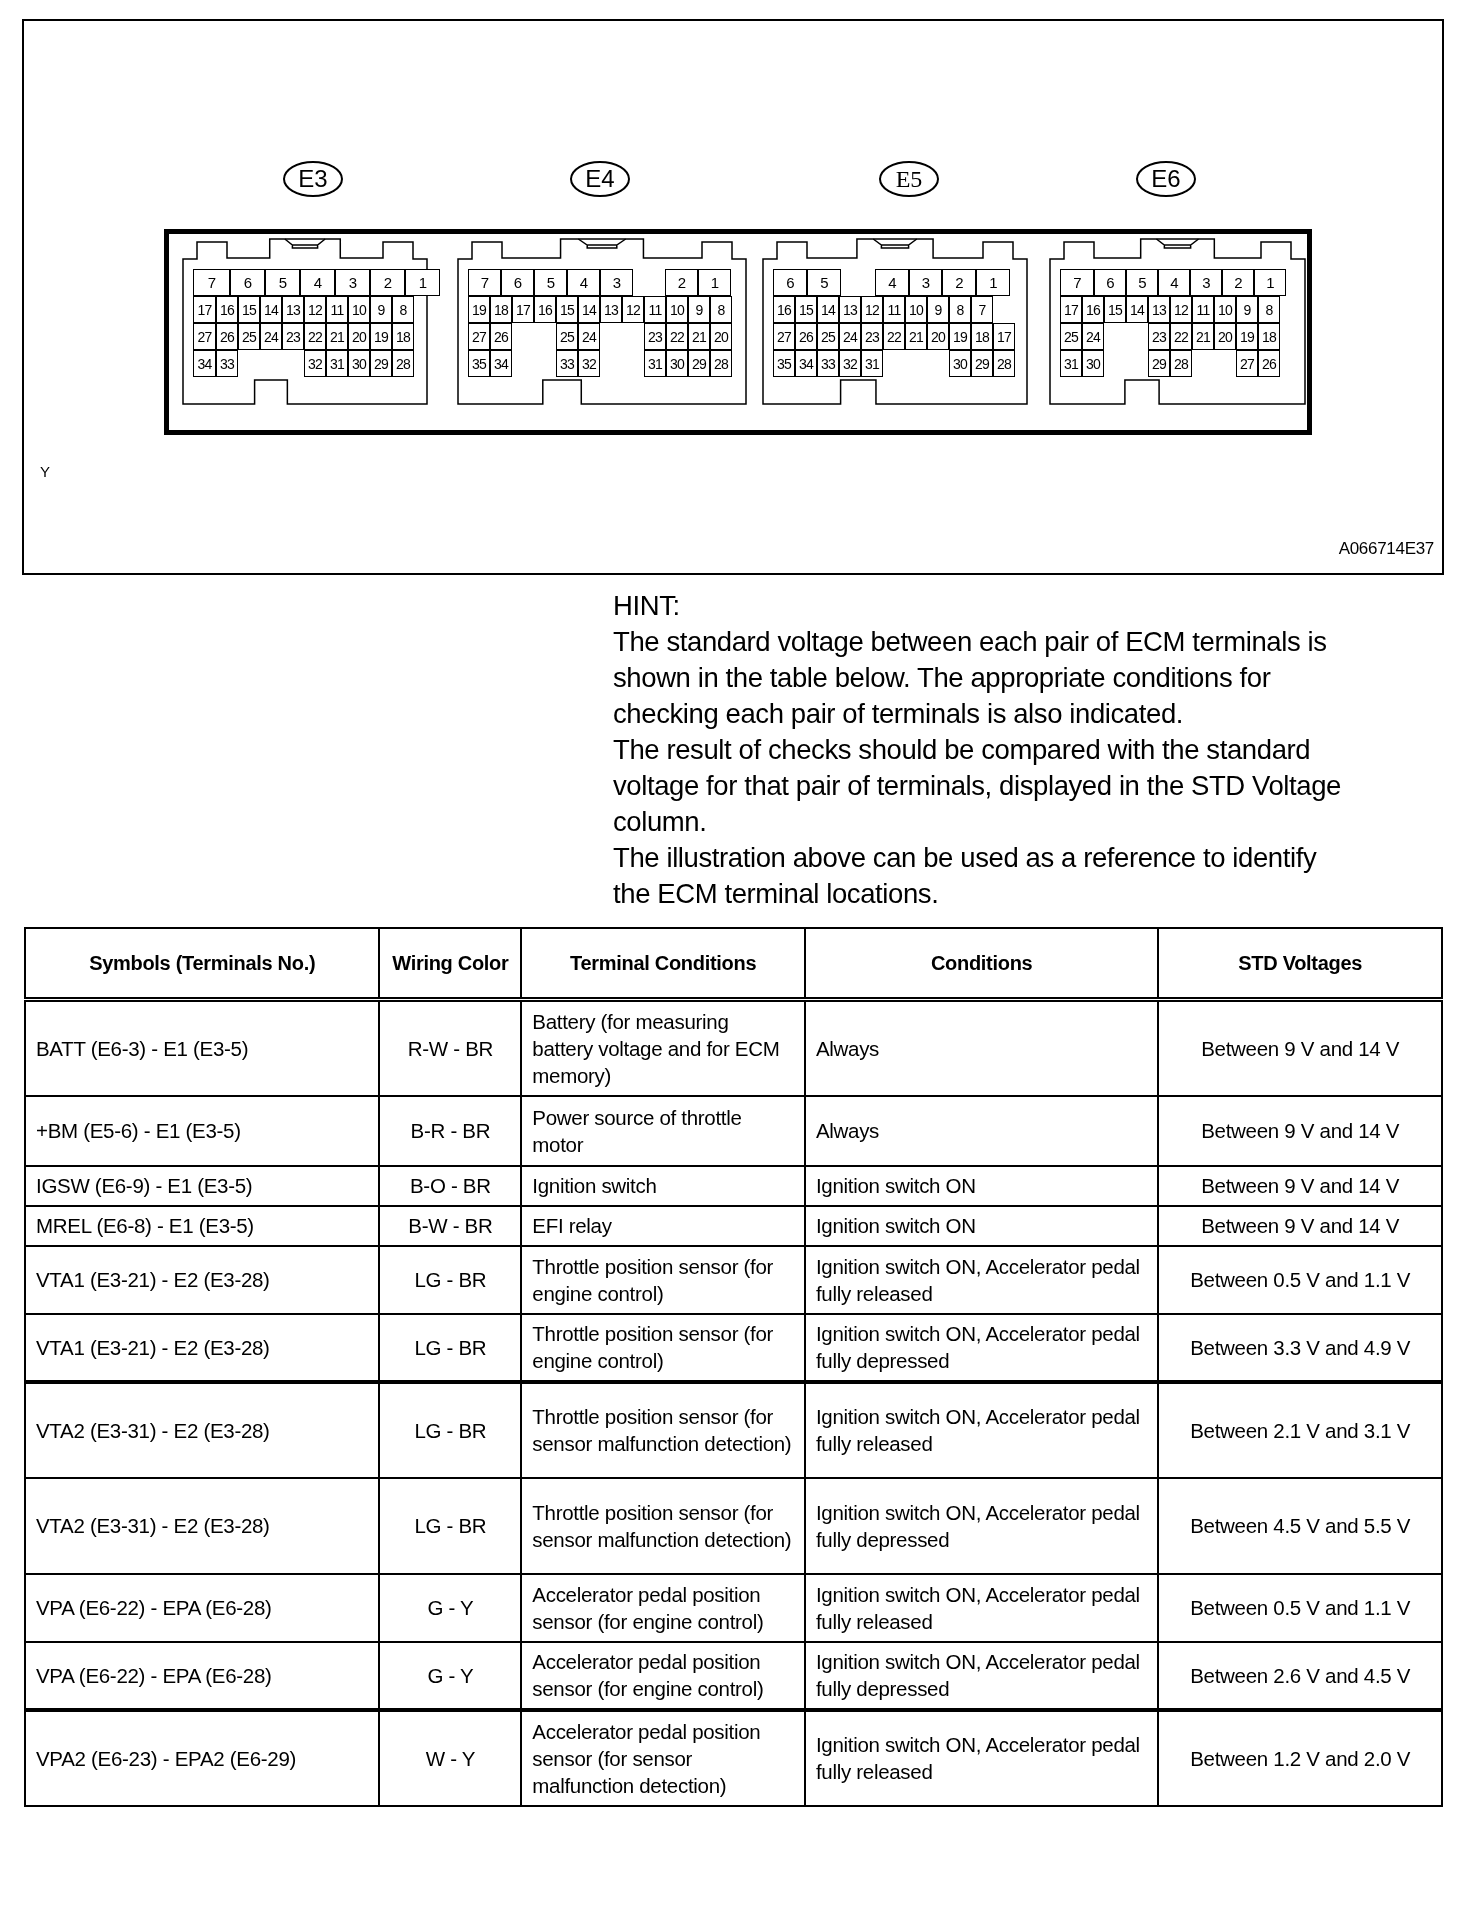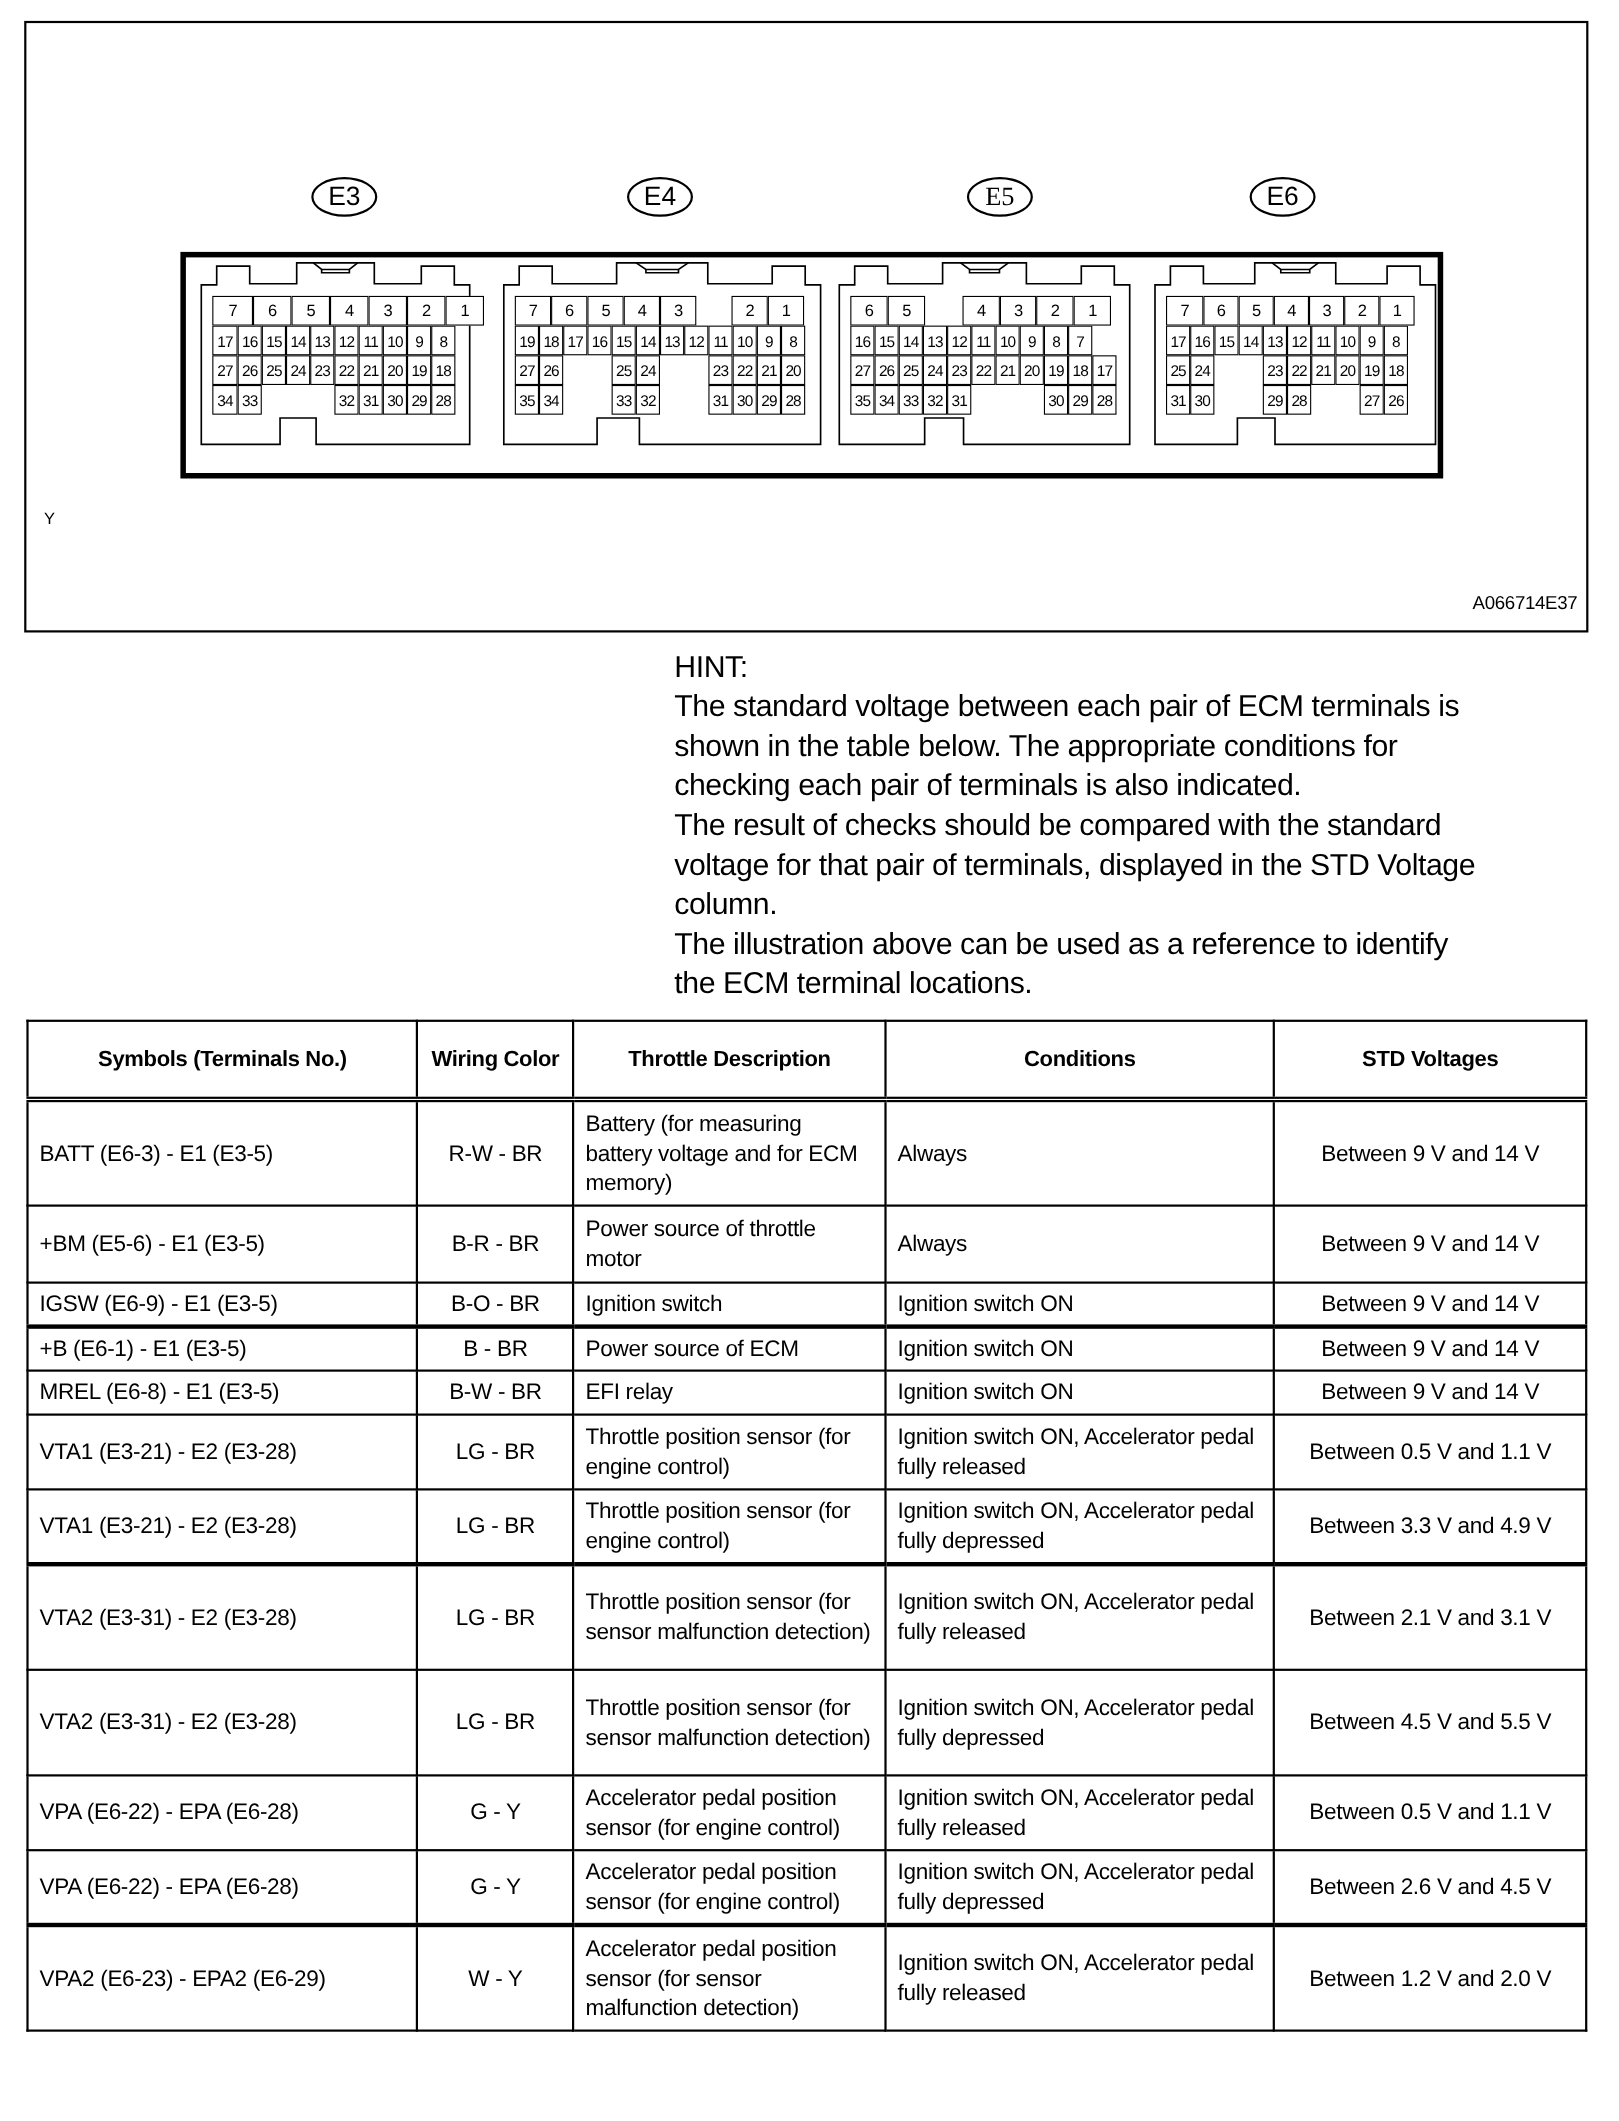--- a/index.html
+++ b/index.html
@@ -219,21 +219,21 @@
       <col class="c1">
       <col class="c2">
       <col class="c3">
       <col class="c4">
       <col class="c5">
     </colgroup>
   <thead>
     <tr>
       <th>Symbols (Terminals No.)</th>
       <th>Wiring Color</th>
-      <th>Throttle Description</th>
+      <th>Terminal Conditions</th>
       <th>Conditions</th>
       <th>STD Voltages</th>
     </tr>
   </thead>
   <tbody id="spec-body">
       <tr style="height: 96px;">
         <td>BATT (E6-3) - E1 (E3-5)</td>
         <td class="c">R-W - BR</td>
         <td>Battery (for measuring battery voltage and for ECM memory)</td>
         <td>Always</td>
@@ -246,27 +246,20 @@
         <td>Always</td>
         <td class="c">Between 9 V and 14 V</td>
       </tr>
       <tr style="height: 40px;">
         <td>IGSW (E6-9) - E1 (E3-5)</td>
         <td class="c">B-O - BR</td>
         <td>Ignition switch</td>
         <td>Ignition switch ON</td>
         <td class="c">Between 9 V and 14 V</td>
       </tr>
-      <tr class="thick" style="height: 40px;">
-        <td>+B (E6-1) - E1 (E3-5)</td>
-        <td class="c">B - BR</td>
-        <td>Power source of ECM</td>
-        <td>Ignition switch ON</td>
-        <td class="c">Between 9 V and 14 V</td>
-      </tr>
       <tr style="height: 40px;">
         <td>MREL (E6-8) - E1 (E3-5)</td>
         <td class="c">B-W - BR</td>
         <td>EFI relay</td>
         <td>Ignition switch ON</td>
         <td class="c">Between 9 V and 14 V</td>
       </tr>
       <tr style="height: 68px;">
         <td>VTA1 (E3-21) - E2 (E3-28)</td>
         <td class="c">LG - BR</td>

